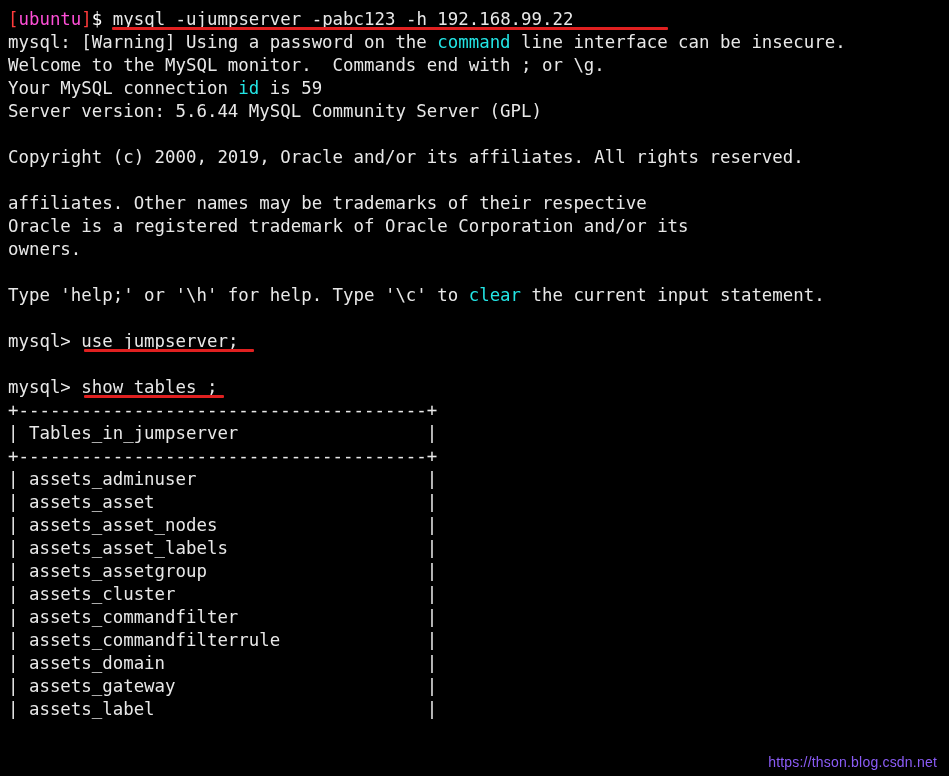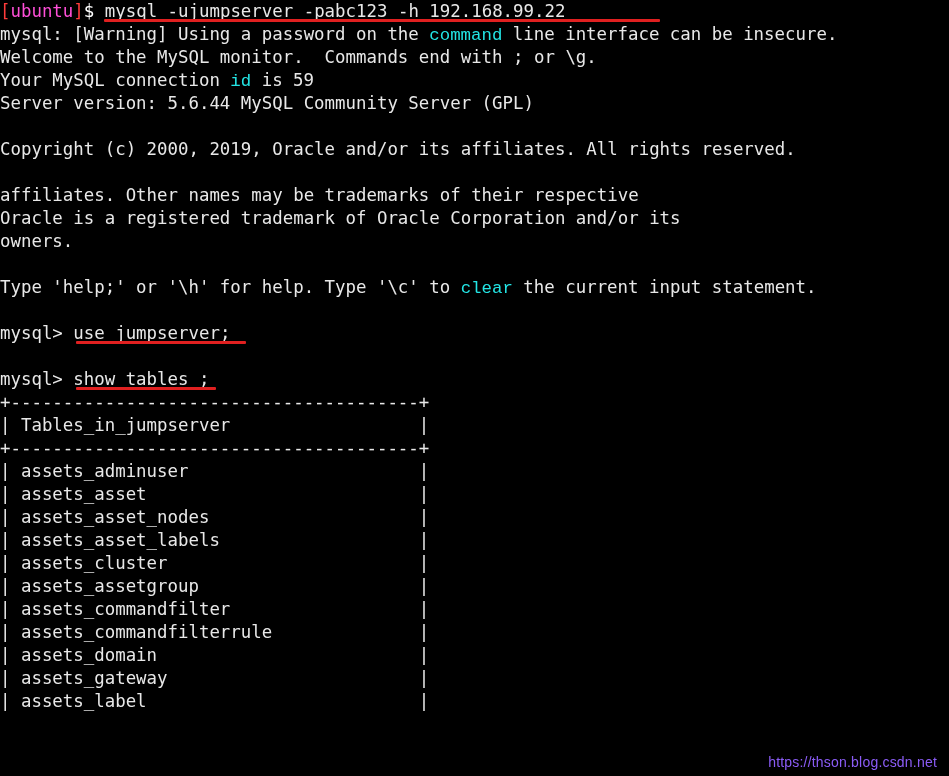--- a/index.html
+++ b/index.html
@@ -14,36 +14,36 @@
     position: relative;
     font-family: "DejaVu Sans Mono", "Liberation Mono", monospace;
   }
   #terminal {
     position: absolute;
     left: 0;
     top: 0;
     width: 949px;
     height: 776px;
     background: #000000;
-    padding: 0;
+    padding: 8px;
     box-sizing: border-box;
   }
   .line {
     height: 23px;
     line-height: 23px;
     font-size: 17.4px;
     letter-spacing: 0px;
     white-space: pre;
     color: #e5e5e5;
     position: relative;
     font-family: "DejaVu Sans Mono", "Liberation Mono", monospace;
   }
   .c-white   { color: #ffffff; }
   .c-default { color: #e8e8e8; }
-  .c-cyan    { color: #23e5e5; font-family: Liberation Mono, monospace; }
+  .c-cyan    { color: #23e5e5; }
   .c-magenta { color: #ff4fd8; }
   .c-red     { color: #ff3b3b; }
 
   .underline-bar {
     position: absolute;
     height: 3px;
     background: #e02020;
     bottom: 1px;
     border-radius: 1px;
   }
@@ -80,22 +80,22 @@
       <div class="line"><span class="c-default">mysql&gt; </span><span class="c-default">use jumpserver;</span><span class="underline-bar" style="left: 76px; width: 170px;"></span></div>
       <div class="line"><span class="c-default"> </span></div>
       <div class="line"><span class="c-default">mysql&gt; </span><span class="c-default">show tables ;</span><span class="underline-bar" style="left: 76px; width: 140px;"></span></div>
       <div class="line"><span class="c-default">+---------------------------------------+</span></div>
       <div class="line"><span class="c-default">| Tables_in_jumpserver                  |</span></div>
       <div class="line"><span class="c-default">+---------------------------------------+</span></div>
       <div class="line"><span class="c-default">| assets_adminuser                      |</span></div>
       <div class="line"><span class="c-default">| assets_asset                          |</span></div>
       <div class="line"><span class="c-default">| assets_asset_nodes                    |</span></div>
       <div class="line"><span class="c-default">| assets_asset_labels                   |</span></div>
+      <div class="line"><span class="c-default">| assets_assetgroup                     |</span></div>
       <div class="line"><span class="c-default">| assets_cluster                        |</span></div>
-      <div class="line"><span class="c-default">| assets_assetgroup                     |</span></div>
       <div class="line"><span class="c-default">| assets_commandfilter                  |</span></div>
       <div class="line"><span class="c-default">| assets_commandfilterrule              |</span></div>
       <div class="line"><span class="c-default">| assets_domain                         |</span></div>
       <div class="line"><span class="c-default">| assets_gateway                        |</span></div>
       <div class="line"><span class="c-default">| assets_label                          |</span></div>
     </div>
   <div id="watermark">https://thson.blog.csdn.net</div>
 </div>
 
 </body></html>

